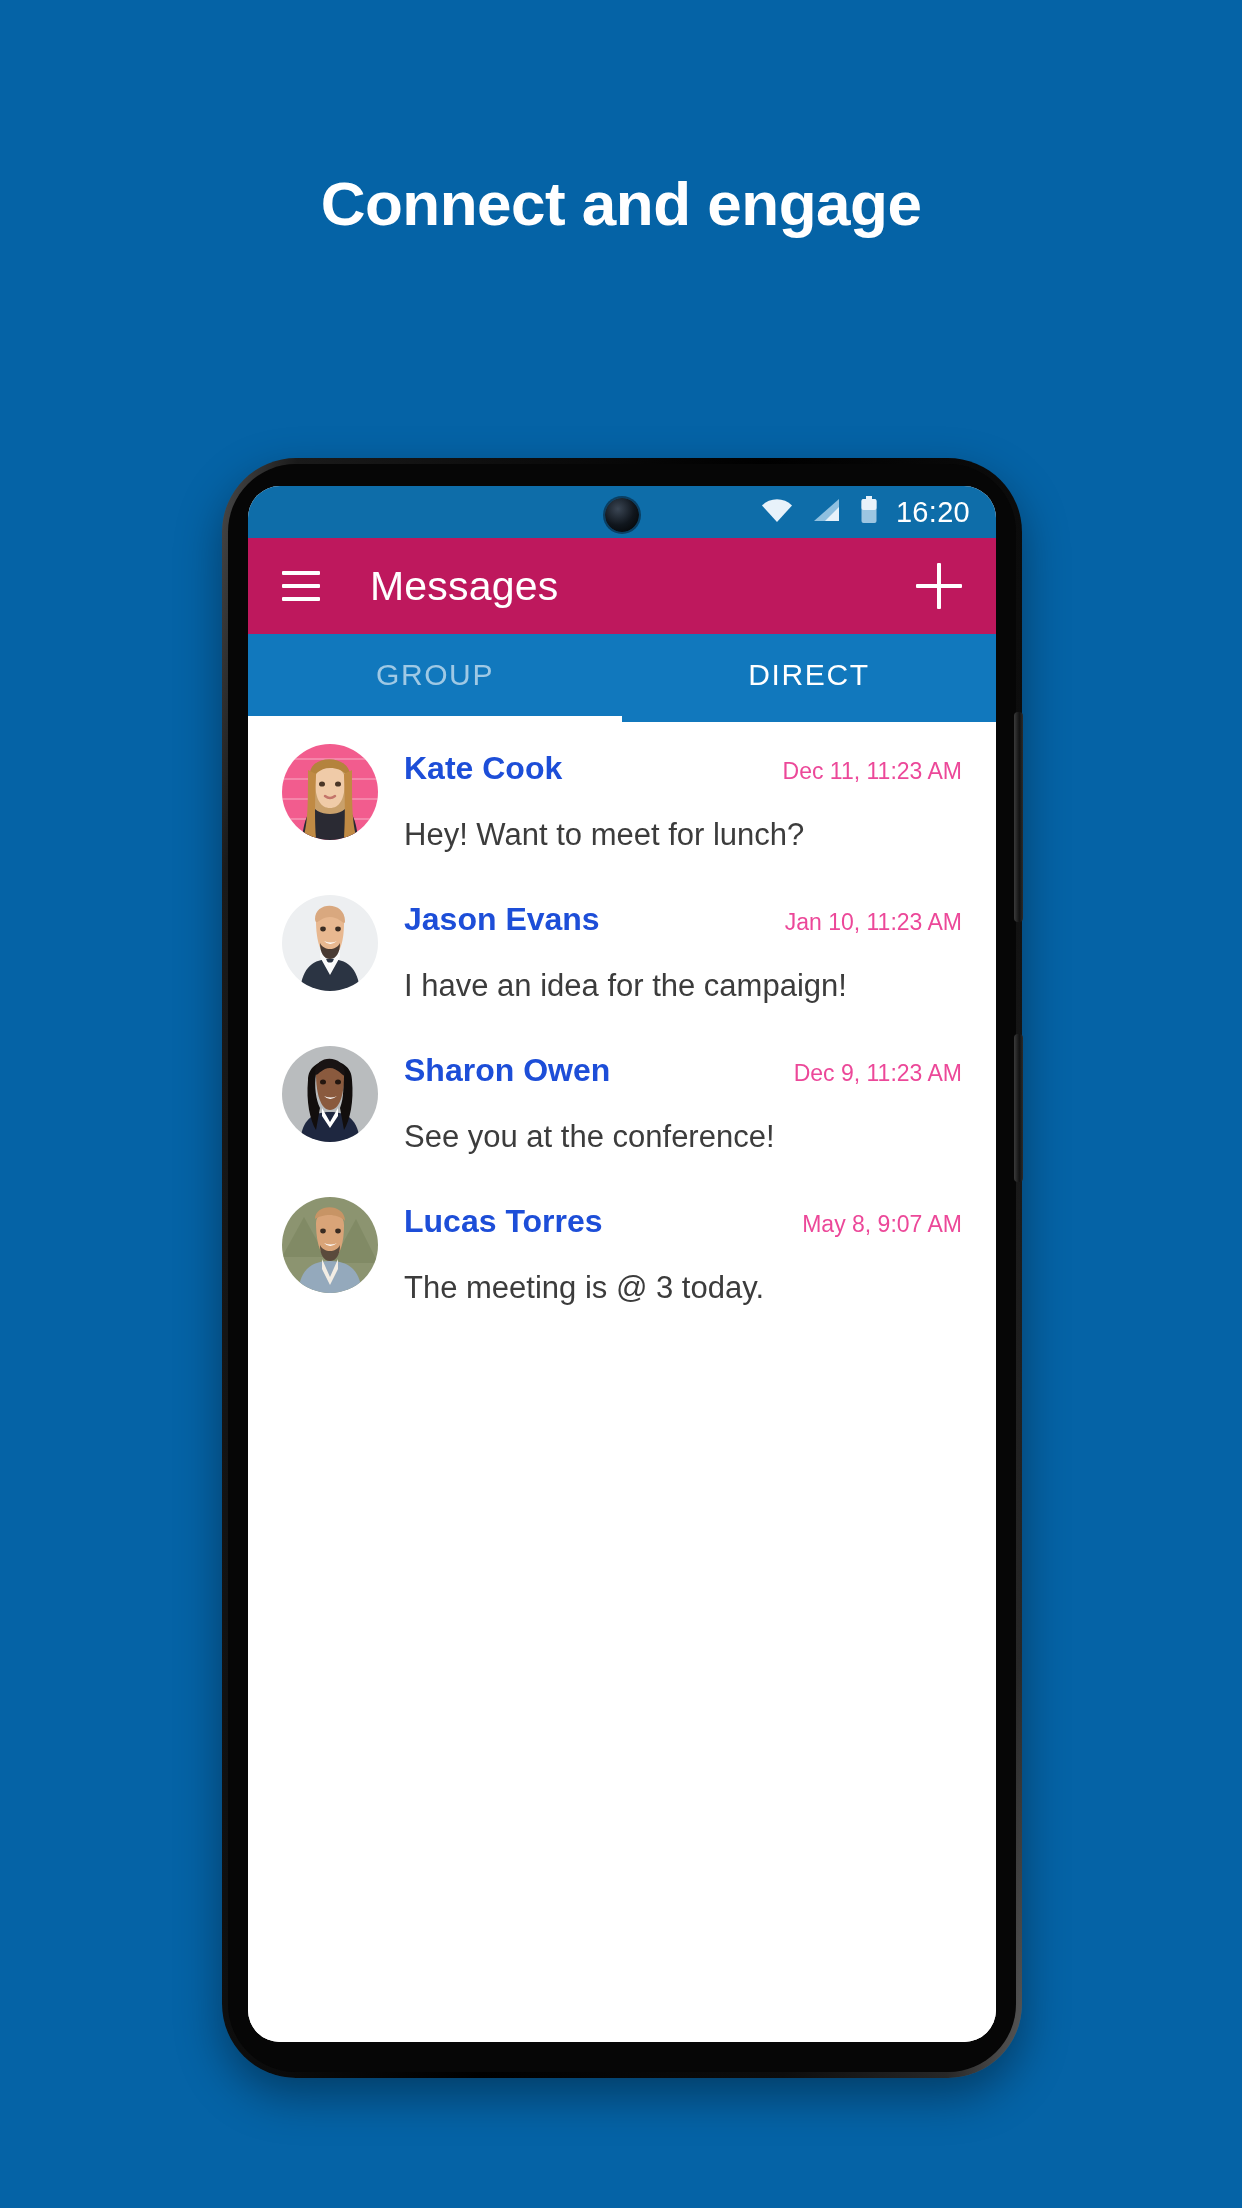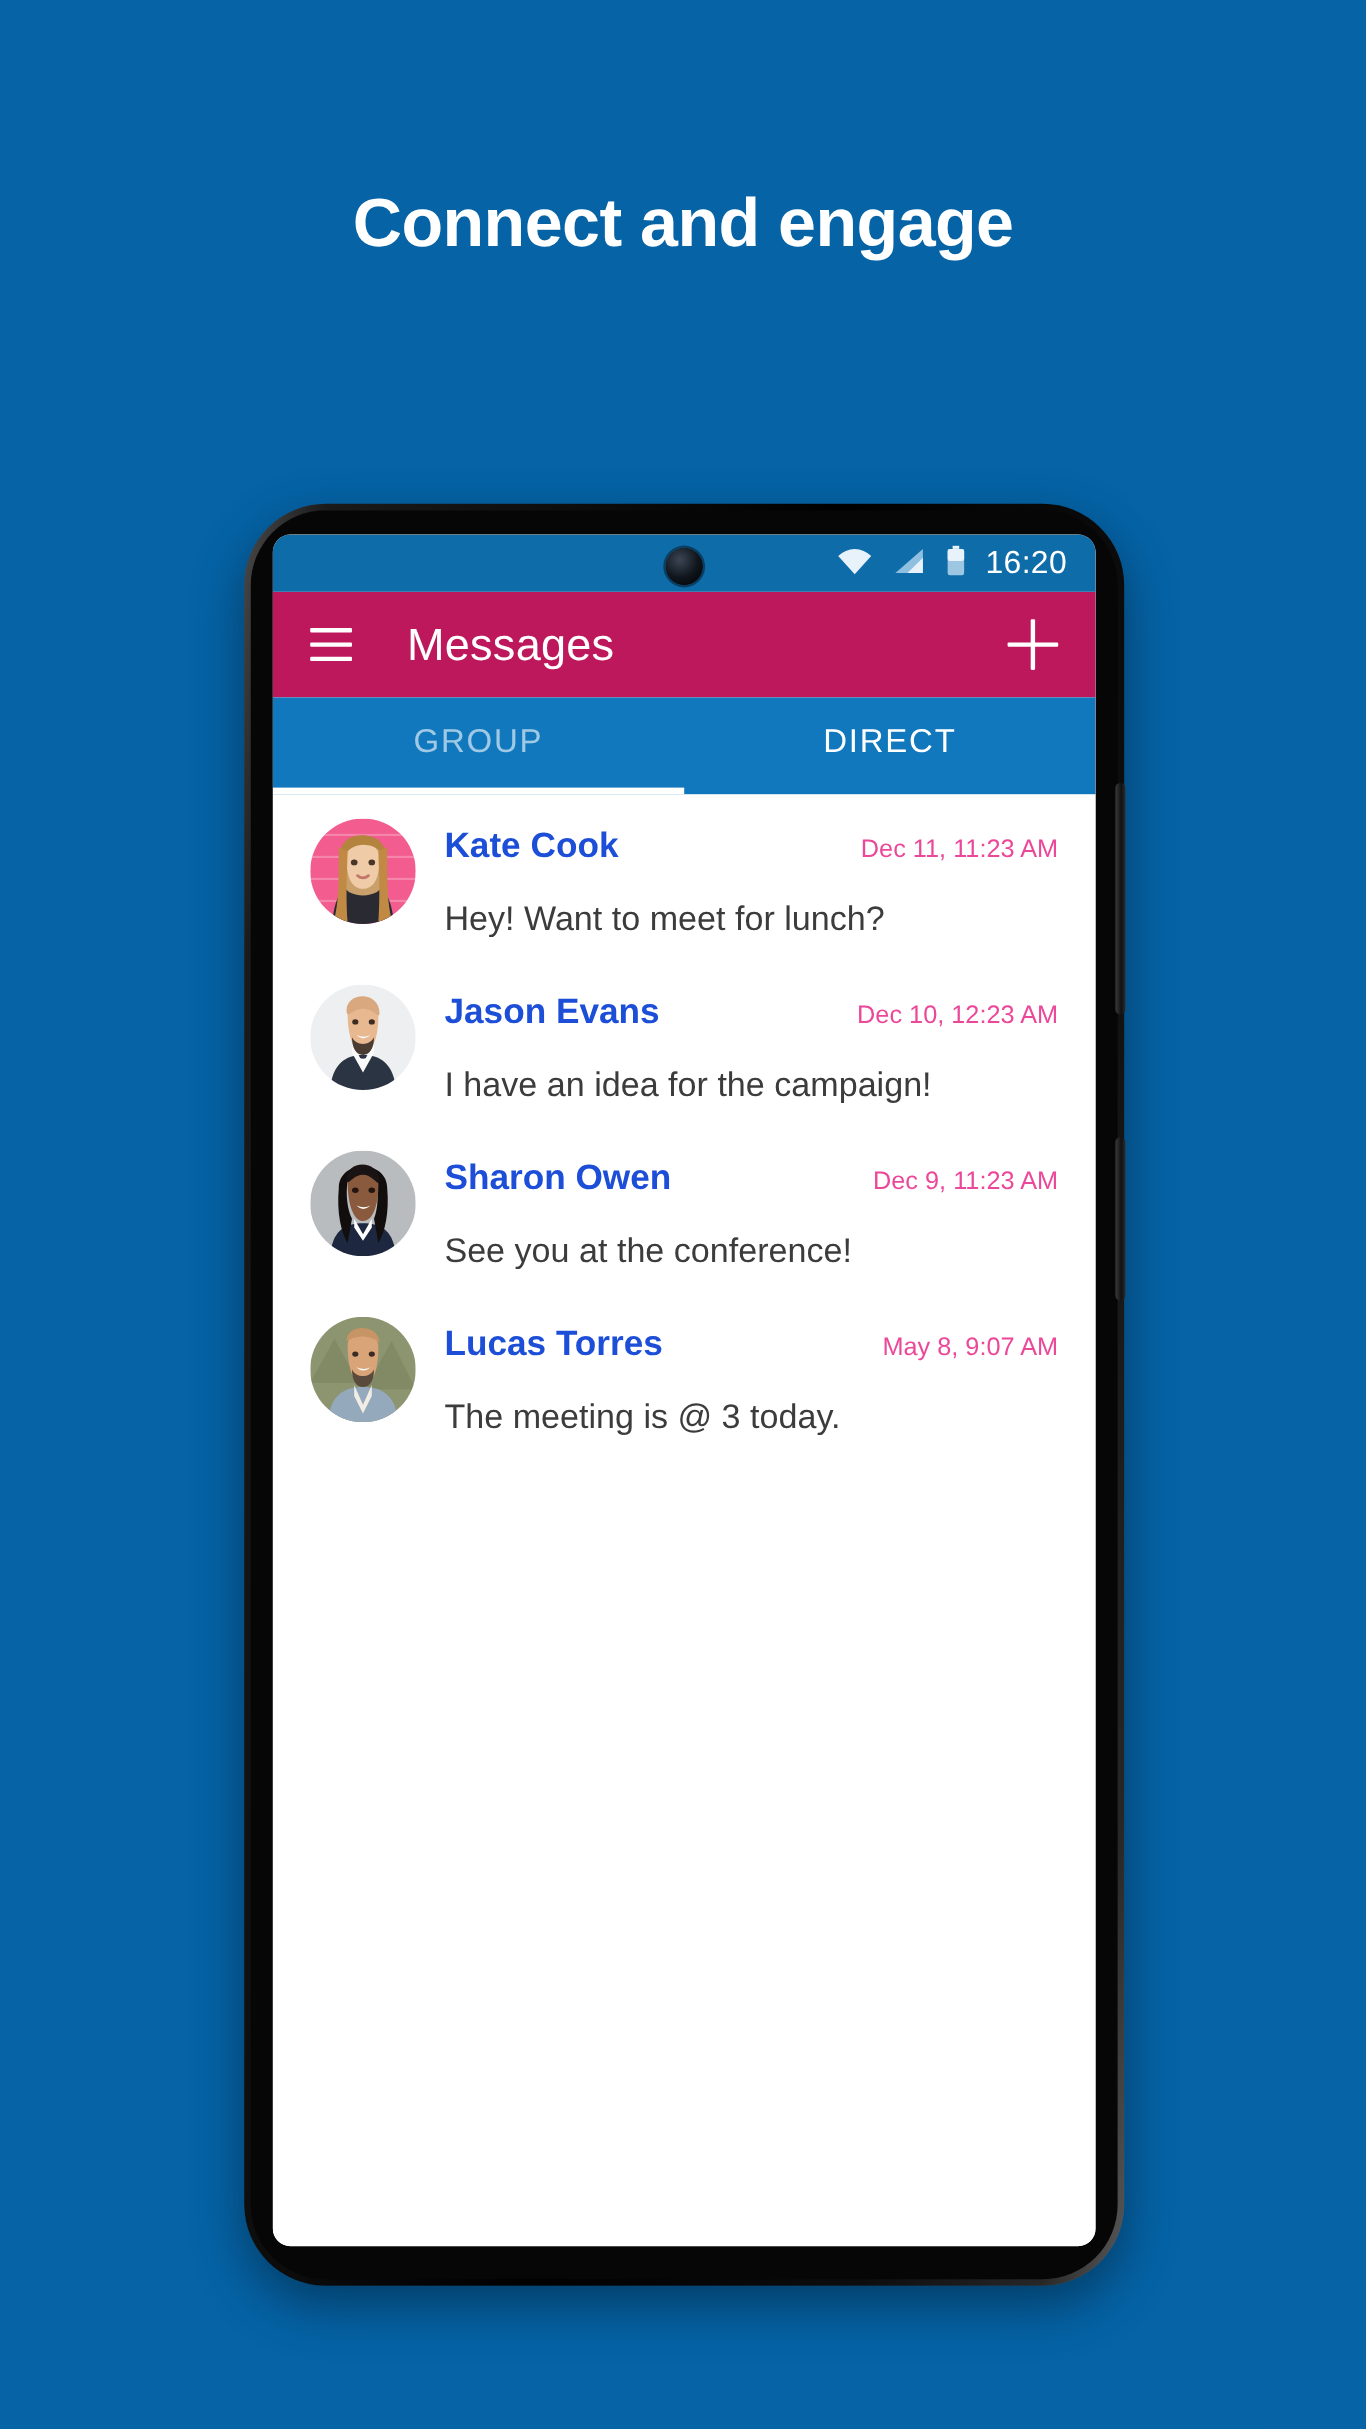--- a/index.html
+++ b/index.html
@@ -47,21 +47,21 @@
     border-radius: 4px;
     background: linear-gradient(90deg,#3a3a3a,#121212 60%,#2b2b2b);
   }
   .btn-volume { top: 248px; height: 210px; }
   .btn-power  { top: 570px; height: 148px; }
 
   
   .screen {
     position: relative;
     width: 100%; height: 100%;
-    border-radius: 16px;
+    border-radius: 32px;
     overflow: hidden;
     background: #ffffff;
   }
 
   
   .statusbar {
     position: relative;
     height: 52px;
     background: #0E6DA9;
     display: flex;
@@ -285,21 +285,21 @@
                   <path d="M33 24 C33 6 63 6 63 26 C63 32 58 22 48 22 C38 22 34 32 33 24 Z" fill="#D9A87F"></path>
                   <path d="M38 48 C38 58 42 64 48 64 C54 64 58 58 58 48 C54 56 42 56 38 48 Z" fill="#4A3B33"></path>
                   <ellipse cx="41" cy="34" rx="2.8" ry="2.4" fill="#3A2C22"></ellipse>
                   <ellipse cx="56" cy="34" rx="2.8" ry="2.4" fill="#3A2C22"></ellipse>
                   <path d="M42 46 Q48 52 55 46 Q49 49 42 46 Z" fill="#FFFFFF"></path>
                 </svg>
               </div>
               <div class="row-body">
                 <div class="row-head">
                   <span class="row-name">Jason Evans</span>
-                  <span class="row-time">Dec 10, 12:23 AM</span>
+                  <span class="row-time">Jan 10, 11:23 AM</span>
                 </div>
                 <div class="row-msg">I have an idea for the campaign!</div>
               </div>
             </div>
 
             <div class="row">
               <div class="avatar">
                 <svg width="96" height="96" viewBox="0 0 96 96">
                   <rect width="96" height="96" fill="#B9BCBE"></rect>
                   <path d="M18 96 C20 74 30 66 48 66 C66 66 76 74 78 96 Z" fill="#1E2740"></path>

